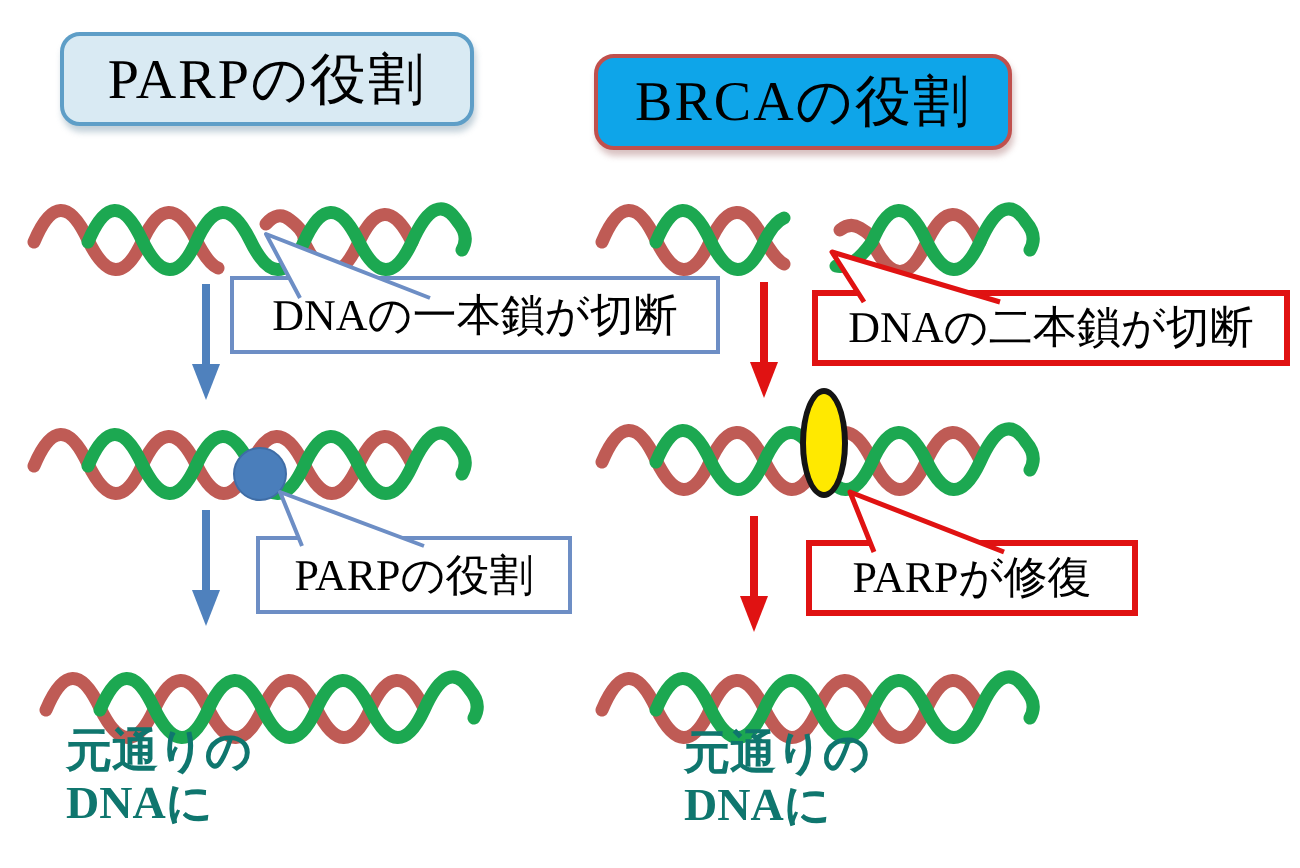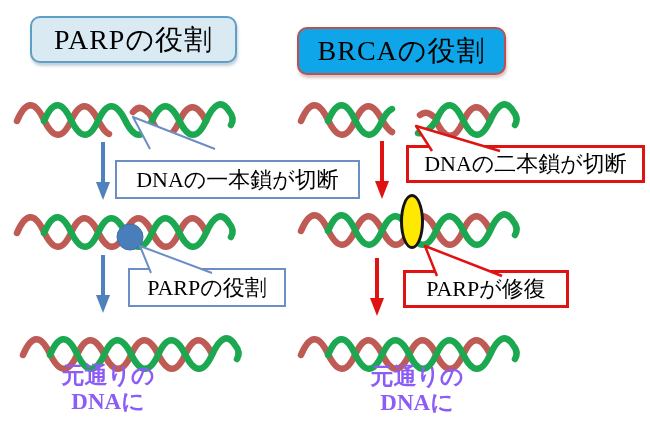--- a/index.html
+++ b/index.html
@@ -40,22 +40,22 @@
   .co-repair { font-size:22px; }
   .tail { position:absolute; overflow:visible; }
   
   .brca-protein {
     position:absolute; left:400px; top:194px; width:24px; height:55px;
     box-sizing:border-box; background:#ffe900; border:3px solid #141414;
     border-radius:50%;
   }
   
   .result {
-    position:absolute; width:150px; text-align:center;
-    font-weight:bold; font-size:23px; line-height:26px; color:#8b5cf6;
+    position:absolute; width:150px; text-align:left;
+    font-weight:bold; font-size:23px; line-height:26px; color:#0f766e;
   }
   .result-left  { left:33px;  top:363px; }
   .result-right { left:342px; top:364px; }
   
   .logo {
     position:absolute; left:178px; top:391px;
     display:flex; align-items:center; gap:8px;
     font-family:"Liberation Sans","DejaVu Sans",sans-serif;
     font-size:15px; color:#595959; letter-spacing:1px;
   }
@@ -84,21 +84,21 @@
 
   <svg class="arrow" style="left:95px;top:140px" width="16" height="62" viewBox="0 0 16 62">
     <line x1="8" y1="2" x2="8" y2="44" stroke="#4f81bd" stroke-width="4"></line>
     <polygon points="1,42 15,42 8,60" fill="#4f81bd"></polygon>
   </svg>
   <svg class="arrow" style="left:374px;top:139px" width="16" height="62" viewBox="0 0 16 62">
     <line x1="8" y1="2" x2="8" y2="44" stroke="#e01212" stroke-width="4"></line>
     <polygon points="1,42 15,42 8,60" fill="#e01212"></polygon>
   </svg>
 
-  <div class="callout co-blue co-break" style="left:115px;top:160px;width:245px;height:39px">
+  <div class="callout co-blue co-break" style="left:115px;top:138px;width:245px;height:39px">
     <span>DNAの一本鎖が切断</span>
   </div>
   <svg class="tail" style="left:125px;top:115px" width="95" height="37" viewBox="0 0 95 37">
     <path d="M 25,34 L 8,2 L 90,34" fill="#ffffff" stroke="#6d8ec5" stroke-width="2" stroke-linejoin="round"></path>
   </svg>
   <div class="callout co-red co-break" style="left:406px;top:145px;width:239px;height:38px">
     <span>DNAの二本鎖が切断</span>
   </div>
   <svg class="tail" style="left:408px;top:124px" width="100" height="28" viewBox="0 0 100 28">
     <path d="M 24,27 L 8,2 L 92,27" fill="#ffffff" stroke="#e01212" stroke-width="2.5" stroke-linejoin="round"></path>

